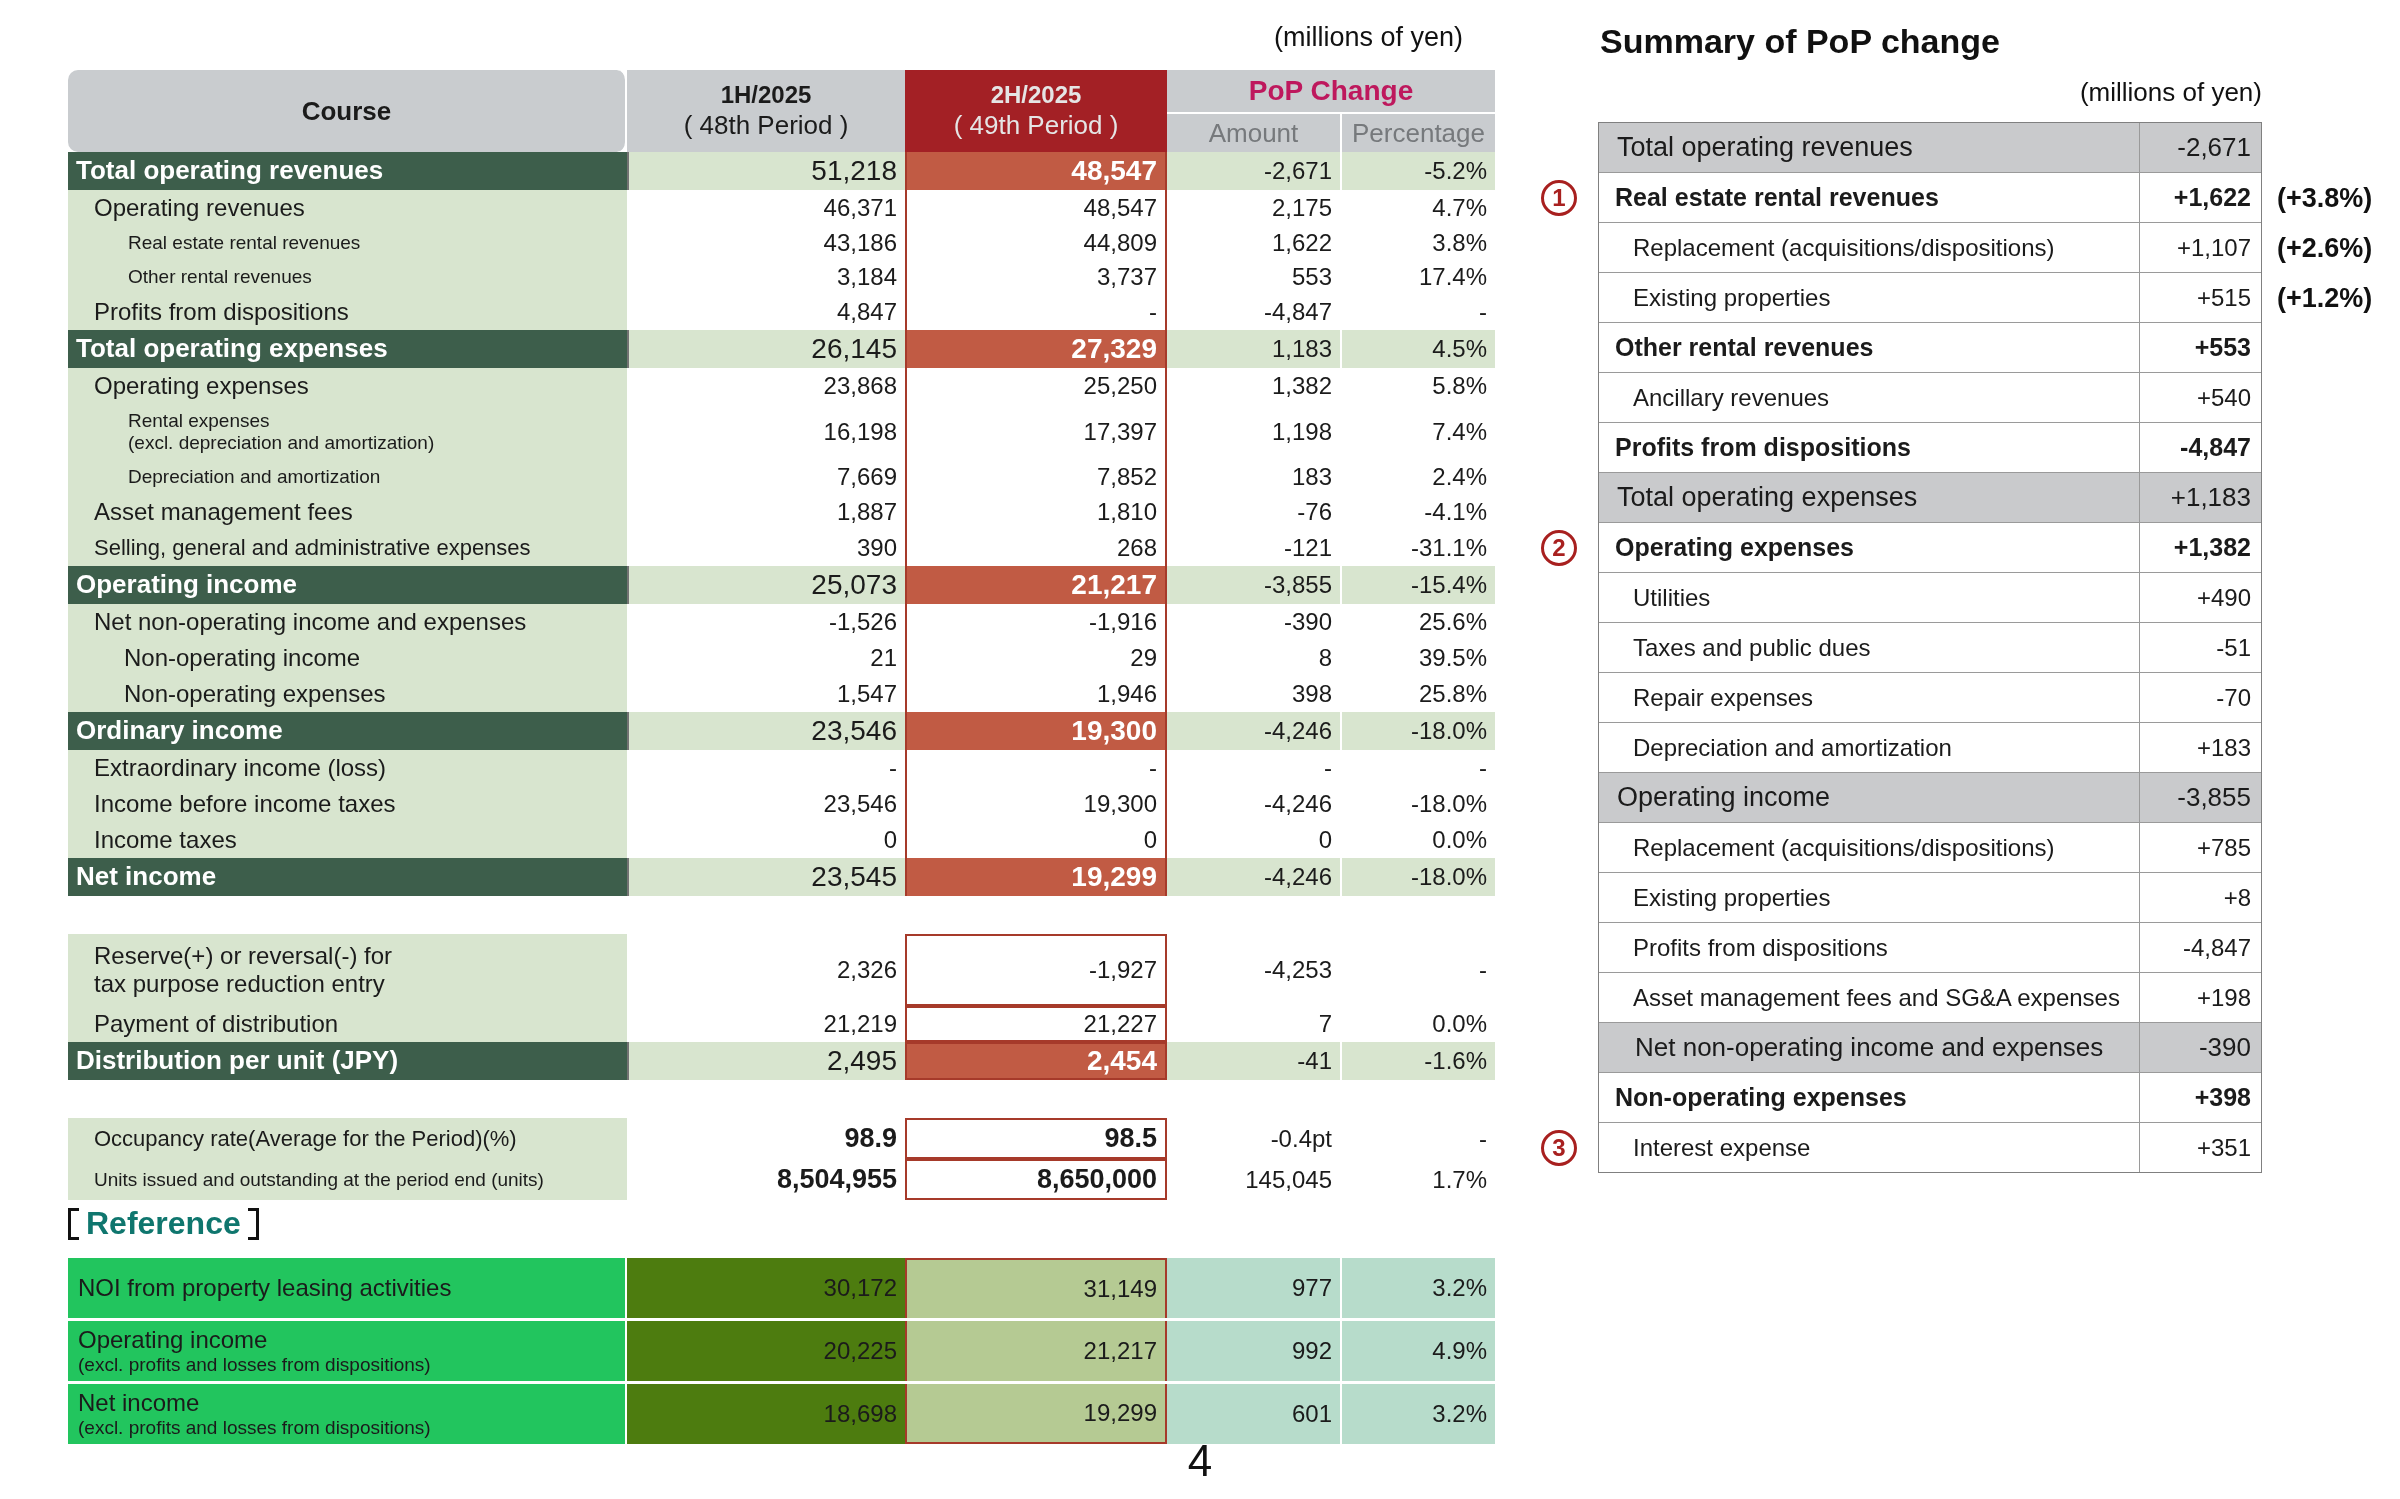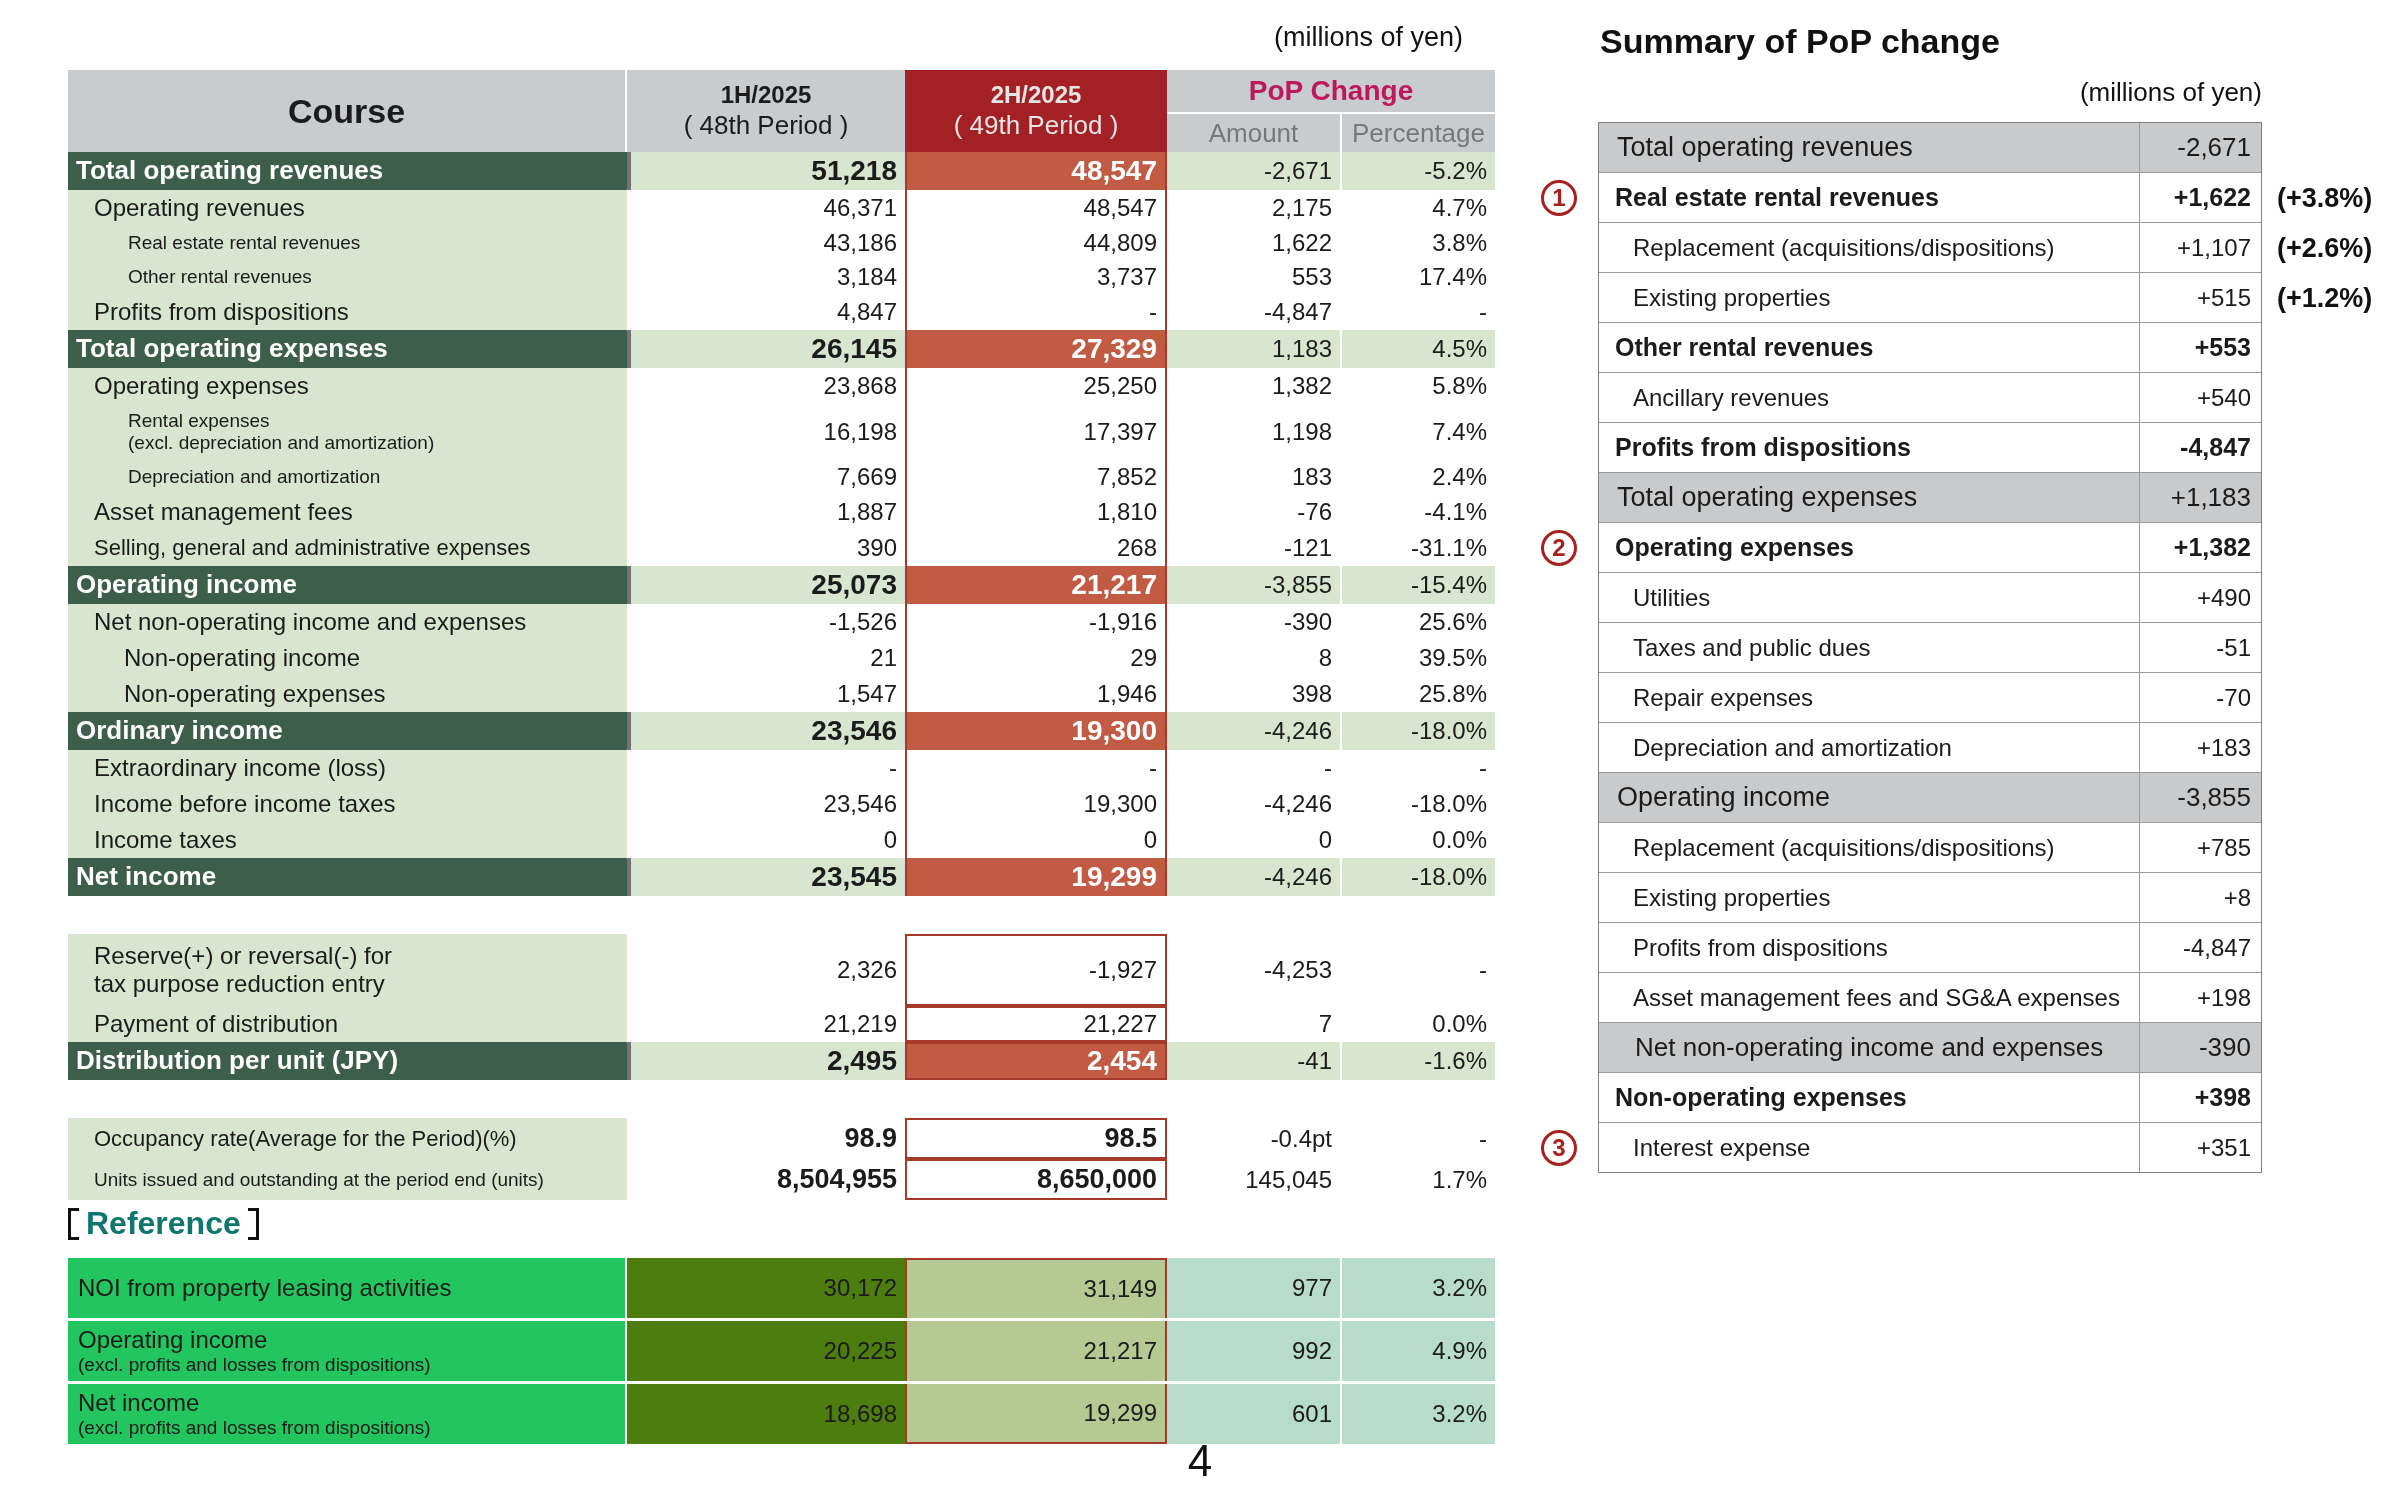--- a/index.html
+++ b/index.html
@@ -8,21 +8,21 @@
   .empty-hide:empty{display:none;}
 
   
   #left-units-note{position:absolute;top:22px;left:68px;width:1395px;text-align:right;
     font-size:27px;color:#111;}
 
   
   #left-table{position:absolute;left:68px;top:70px;width:1427px;}
   .lhead{display:grid;grid-template-columns:559px 278px 262px 173px 155px;grid-template-rows:42px 40px;}
   .lhead .hc{grid-area:1/1/3/2;background:#c9cccf;display:flex;align-items:center;justify-content:center;
-    font-weight:bold;font-size:34px;border-right:2px solid #fff;}
+    font-weight:bold;font-size:26px;border-right:2px solid #fff;border-radius:10px;}
   .lhead .h1{grid-area:1/2/3/3;background:#c9cccf;display:flex;flex-direction:column;align-items:center;justify-content:center;}
   .lhead .h2{grid-area:1/3/3/4;background:#a32025;color:#e5e5e5;display:flex;flex-direction:column;align-items:center;justify-content:center;}
   .lhead .p1{font-weight:bold;font-size:24px;line-height:1.2;}
   .lhead .p2{font-size:26px;line-height:1.2;}
   .lhead .hpop{grid-area:1/4/2/6;background:#c9cccf;display:flex;align-items:center;justify-content:center;
     font-weight:bold;font-size:28px;color:#be185d;}
   .lhead .hamt{grid-area:2/4/3/5;background:#c9cccf;display:flex;align-items:center;justify-content:center;
     font-size:26px;color:#76797c;border-top:2px solid #fff;}
   .lhead .hpct{grid-area:2/5/3/6;background:#c9cccf;display:flex;align-items:center;justify-content:center;
     font-size:26px;color:#76797c;border-top:2px solid #fff;border-left:2px solid #fff;}
@@ -45,21 +45,21 @@
   .s1 .c1{font-size:19px;}
   .fit .c1{font-size:22px;}
   .s2{height:34px;}
   .twoline{height:56px;}
   .twoline2{height:72px;}
   .big{height:41px;}
   .big .c2,.big .c3{font-size:27px;font-weight:bold;}
 
   .total{height:38px;}
   .total .c1{background:#3d5e4b;color:#fff;font-weight:bold;font-size:26px;padding-left:8px;}
-  .total .c2{background:#d8e5cf;font-weight:bold;font-size:28px;border-left:4px solid #737373;}
+  .total .c2{background:#d8e5cf;font-weight:normal;font-size:28px;border-left:2px solid #737373;}
   .total .c3{background:#c15b44;color:#fff;font-weight:bold;font-size:28px;}
   .total .c4{background:#d8e5cf;}
   .total .c5{background:#d8e5cf;border-left:2px solid #fff;}
 
   .boxed .c3{border:2px solid #a63a2a;}
 
   .ref{height:60px;}
   .ref + .ref{margin-top:3px;}
   .ref .c1{background:#22c55e;padding-left:10px;border-right:2px solid #fff;}
   .ref .c2{background:#4d7c0f;}

